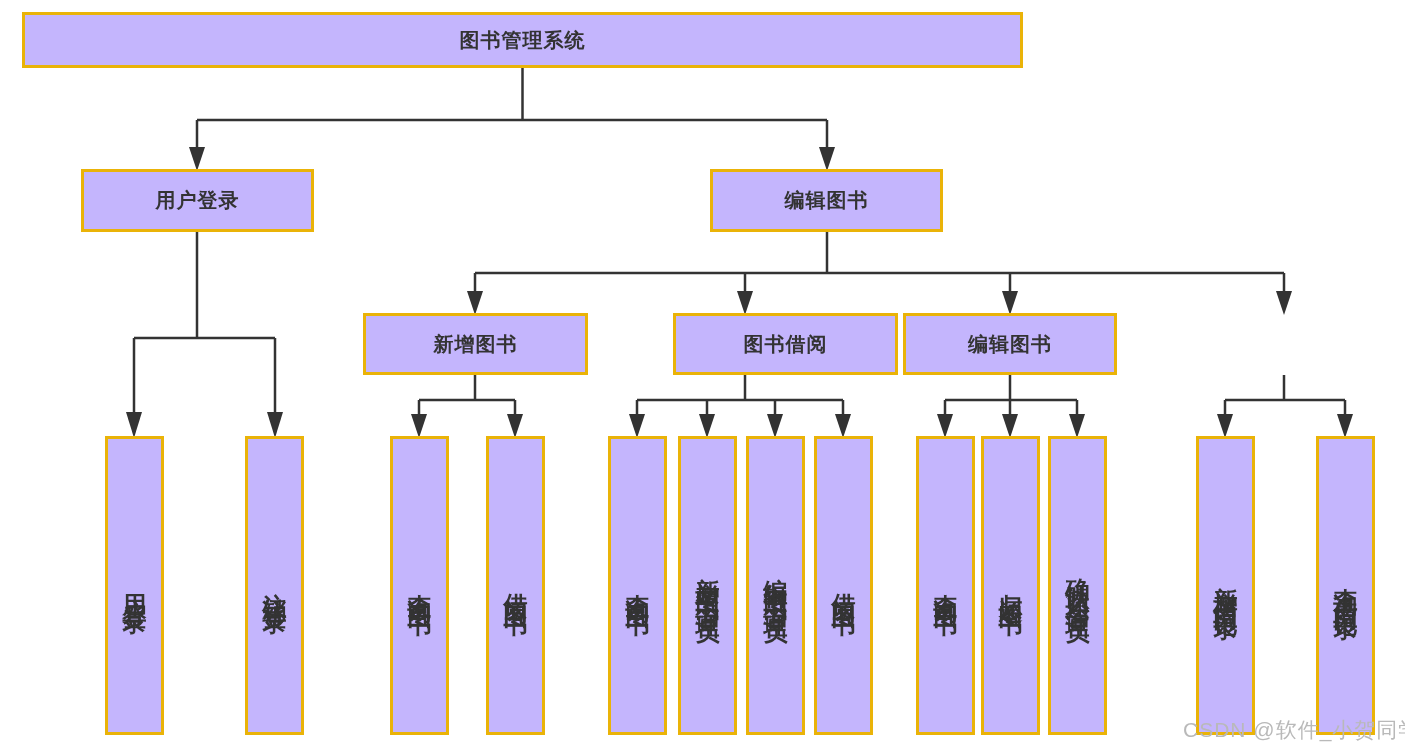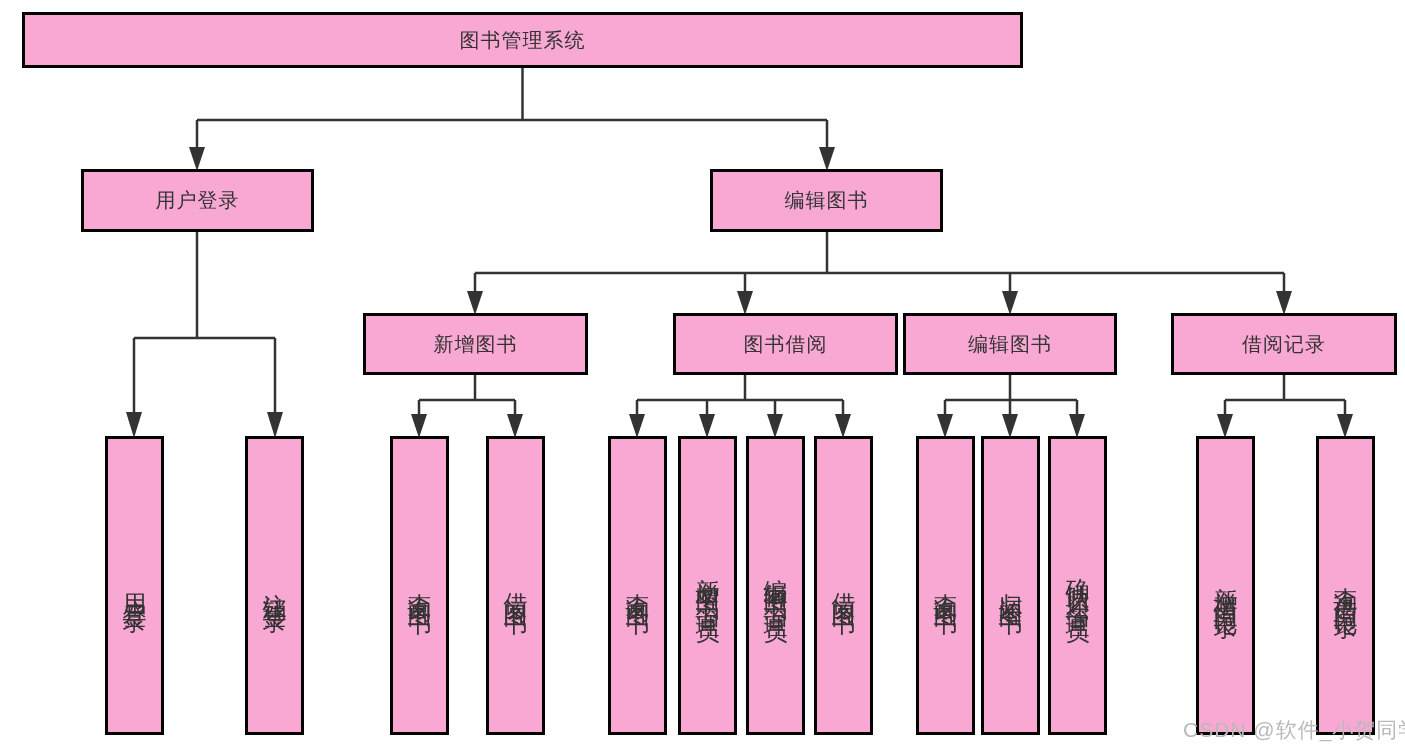--- a/index.html
+++ b/index.html
@@ -17,26 +17,27 @@
   }
   #connectors {
     position: absolute;
     left: 0; top: 0;
     width: 1405px;
     height: 747px;
   }
   .node {
     position: absolute;
     box-sizing: border-box;
-    border: 3px solid #000000;
-    background: #f9a8d4;
+    border: 3px solid #eab308;
+    background: #c4b5fd;
     display: flex;
     align-items: center;
     justify-content: center;
     color: #333333;
+    font-weight: bold;
   }
   .h-node span {
     font-size: 20px;
     letter-spacing: 1px;
     white-space: nowrap;
   }
   .v-node span {
     writing-mode: vertical-rl;
     text-orientation: mixed;
     font-size: 24px;
@@ -165,23 +166,20 @@
 
   <div class="node h-node" id="n-newrec">
     <span>新增图书</span>
   </div>
   <div class="node h-node" id="n-borrow">
     <span>图书借阅</span>
   </div>
   <div class="node h-node" id="n-curr">
     <span>编辑图书</span>
   </div>
-  <div class="node h-node" id="n-record">
-    <span>借阅记录</span>
-  </div>
 
   <div class="node v-node leaf" id="l-1a">
     <span>用户登录</span>
   </div>
   <div class="node v-node leaf" id="l-1b">
     <span>注销登录</span>
   </div>
 
   <div class="node v-node leaf" id="l-2a">
     <span>查询图书</span>

